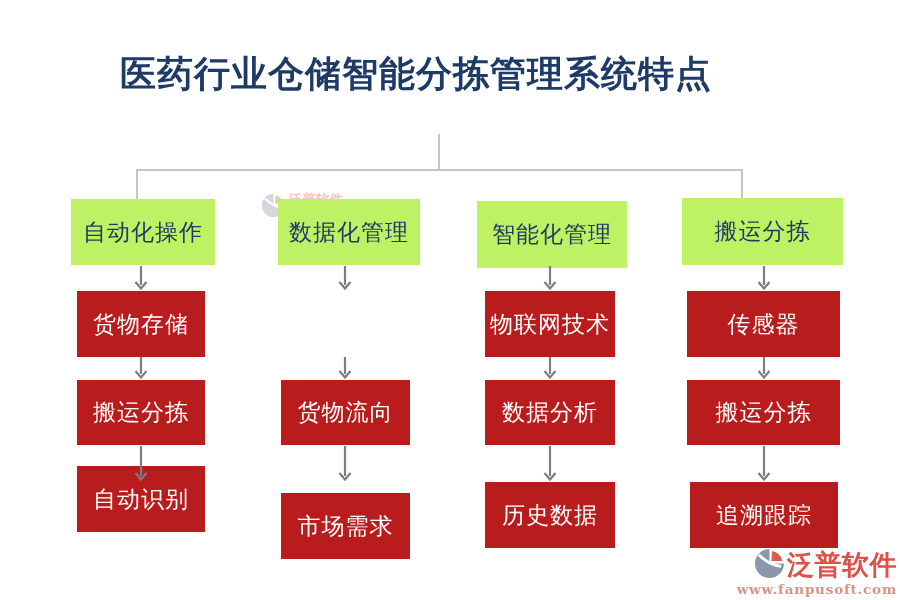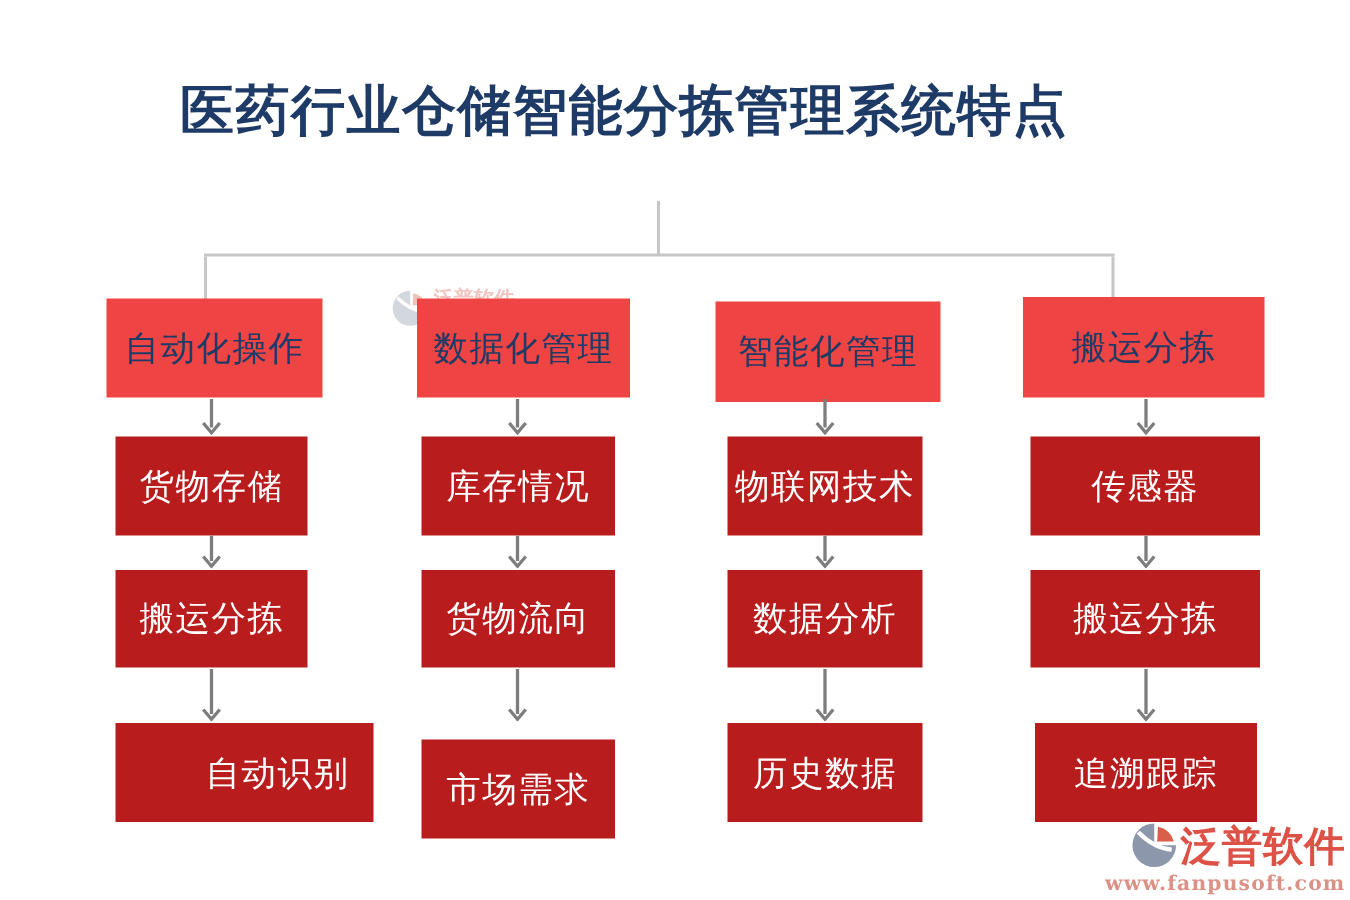--- a/index.html
+++ b/index.html
@@ -11,21 +11,21 @@
          font-size:36px;font-weight:bold;color:#1E3A66;letter-spacing:1px;}
 
   .line{position:absolute;background:#C6C6C6;}
   .stem {left:438px;top:134px;width:2px;height:36px;}
   .hline{left:136px;top:169px;width:607px;height:2px;}
   .ldrop{left:136px;top:171px;width:2px;height:29px;}
   .rdrop{left:741px;top:171px;width:2px;height:27px;}
 
   .box{position:absolute;display:flex;align-items:center;justify-content:center;
        font-size:23px;letter-spacing:1px;text-align:center;}
-  .hdr{background:#ef4444;color:#1E3A66;font-family:Liberation Serif, serif;}
+  .hdr{background:#bef264;color:#1E3A66;font-family:Liberation Serif, serif;}
   .itm{background:#b91c1c;color:#ffffff;}
 
   .arrow{position:absolute;width:18px;}
   .arrow svg{display:block;}
 
   .watermark{position:absolute;left:261px;top:193px;display:flex;align-items:flex-start;
              gap:3px;opacity:0.38;pointer-events:none;}
   .watermark .wm-text{display:flex;flex-direction:column;line-height:1;}
   .watermark .wm-brand{font-size:13.5px;font-weight:bold;color:#D86A5C;}
   .watermark .wm-tag{font-size:4.5px;color:#8D97AB;letter-spacing:0.6px;margin-top:2px;}
@@ -59,24 +59,23 @@
     </span>
     <span class="wm-text">
       <span class="wm-brand">泛普软件</span>
       <span class="wm-tag">FANPU SOFTWARE</span>
     </span>
   </div>
 
   <div class="box hdr" style="left:71px;top:199px;width:144px;height:66px;">自动化操作</div>
   <div class="box itm" style="left:77px;top:291px;width:128px;height:66px;">货物存储</div>
   <div class="box itm" style="left:77px;top:380px;width:128px;height:65px;">搬运分拣</div>
-  <div class="box itm" style="left:77px;top:482px;width:128px;height:66px;padding-left:44px;">自动识别</div>
+  <div class="box itm" style="left:77px;top:466px;width:128px;height:66px;">自动识别</div>
 
   <div class="box hdr" style="left:278px;top:199px;width:142px;height:66px;">数据化管理</div>
-  <div class="box itm" style="left:281px;top:291px;width:129px;height:66px;">库存情况</div>
   <div class="box itm" style="left:281px;top:380px;width:129px;height:65px;">货物流向</div>
   <div class="box itm" style="left:281px;top:482px;width:129px;height:66px;margin-top:11px;">市场需求</div>
 
   <div class="box hdr" style="left:477px;top:201px;width:150px;height:67px;">智能化管理</div>
   <div class="box itm" style="left:485px;top:291px;width:130px;height:66px;">物联网技术</div>
   <div class="box itm" style="left:485px;top:380px;width:130px;height:65px;">数据分析</div>
   <div class="box itm" style="left:485px;top:482px;width:130px;height:66px;">历史数据</div>
 
   <div class="box hdr" style="left:682px;top:198px;width:161px;height:67px;">搬运分拣</div>
   <div class="box itm" style="left:687px;top:291px;width:153px;height:66px;">传感器</div>

